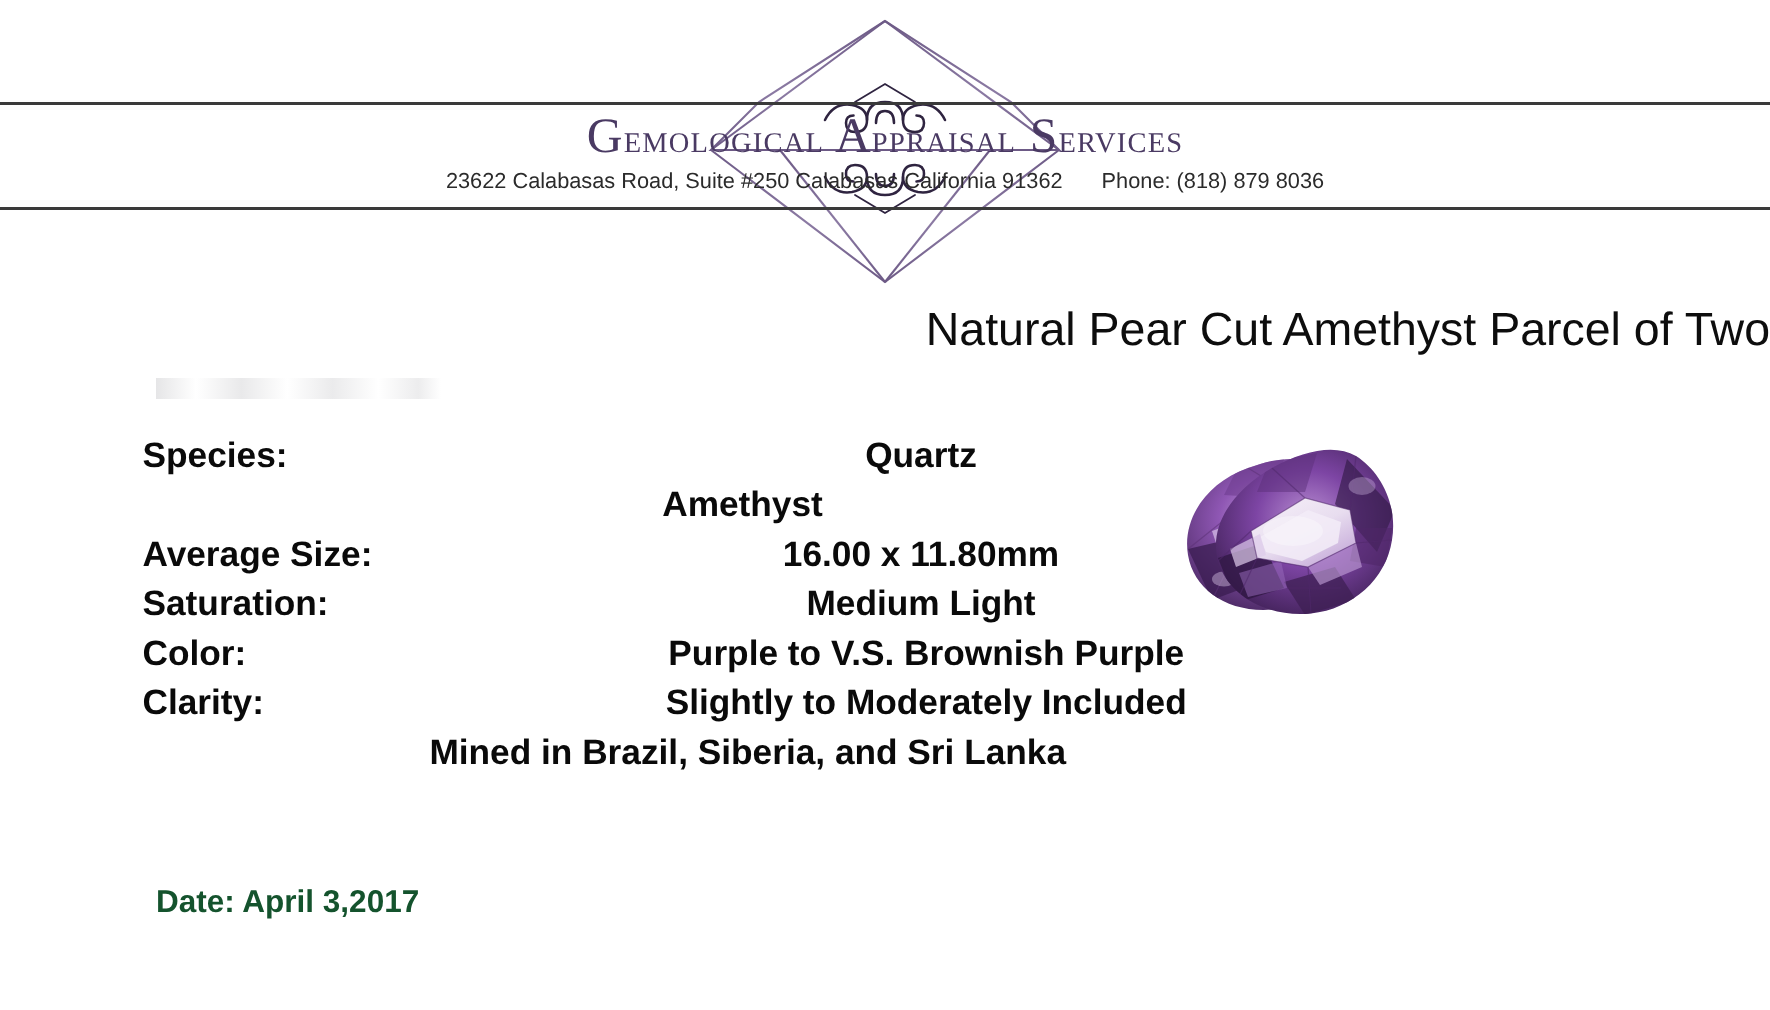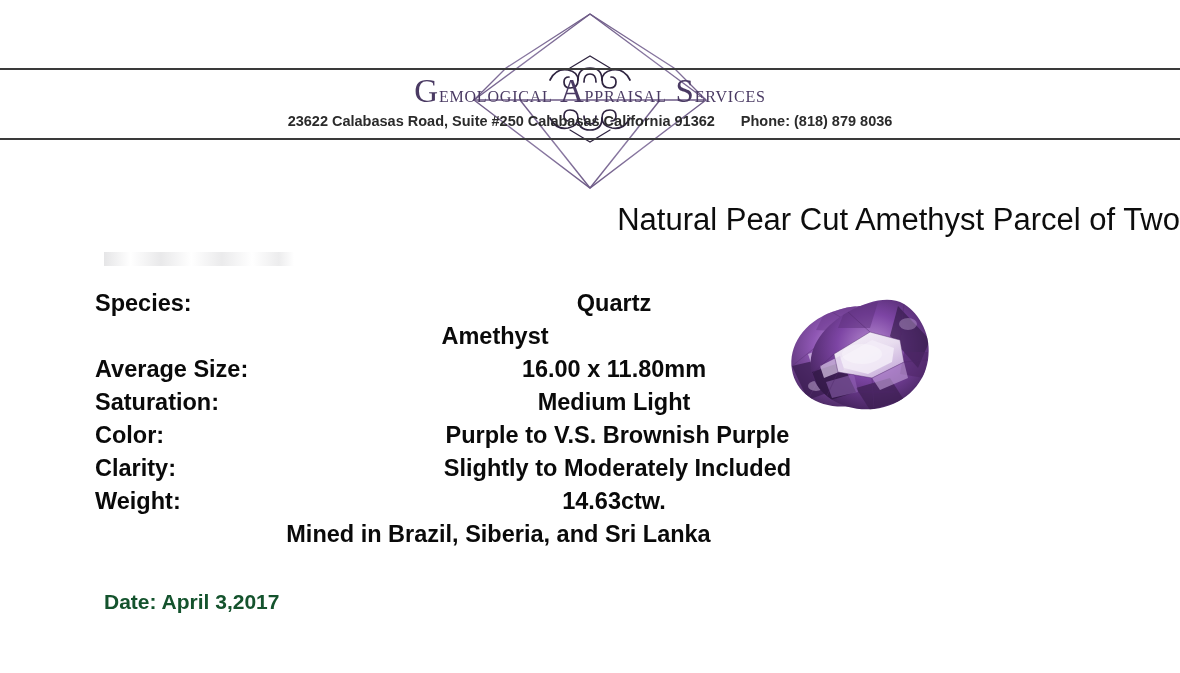--- a/index.html
+++ b/index.html
@@ -56,33 +56,32 @@
     width: 1180px;
     text-align: center;
     font-family: "Liberation Serif", serif;
     font-size: 33px;
     line-height: 34px;
     letter-spacing: 0.8px;
     color: #4a3a63;
     white-space: nowrap;
   }
   .brand-name .cap { font-size: 33px; }
-  .brand-name .sc  { font-size: 16px; }
+  .brand-name .sc  { font-size: 19px; }
 
   .brand-address {
     position: absolute;
     left: 0;
     top: 112px;
     width: 1180px;
     text-align: center;
     font-size: 14.5px;
     line-height: 18px;
     color: #2b2b2b;
     white-space: nowrap;
-    font-weight: bold;
   }
   .brand-address .phone { margin-left: 26px; }
 
   
   .report-title {
     position: absolute;
     left: 0;
     top: 198px;
     width: 1180px;
     text-align: right;
@@ -233,24 +232,20 @@
         <div class="spec-label">Saturation:</div>
         <div class="spec-value">Medium Light</div>
       </div>
       <div class="spec-row">
         <div class="spec-label">Color:</div>
         <div class="spec-value indent">Purple to V.S. Brownish Purple</div>
       </div>
       <div class="spec-row">
         <div class="spec-label">Clarity:</div>
         <div class="spec-value indent">Slightly to Moderately Included</div>
-      </div>
-      <div class="spec-row">
-        <div class="spec-label">Weight:</div>
-        <div class="spec-value">14.63ctw.</div>
       </div>
       <div class="spec-row">
         <div class="spec-value indent">Mined in Brazil, Siberia, and Sri Lanka</div>
       </div>
     </div>
 
   <div class="date-line">Date: April 3,2017</div>
 
   <svg class="gem-photo" viewBox="0 0 290 124" xmlns="http://www.w3.org/2000/svg">
     <defs>

